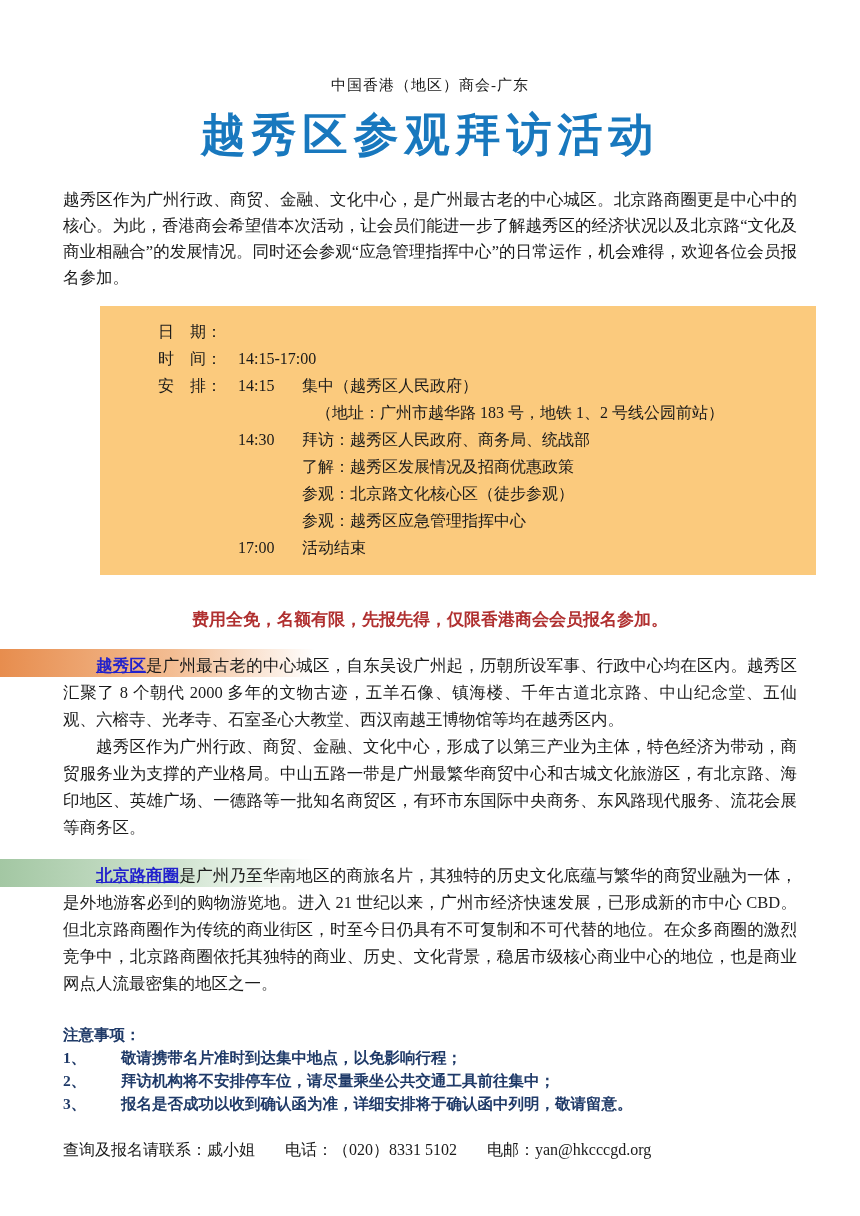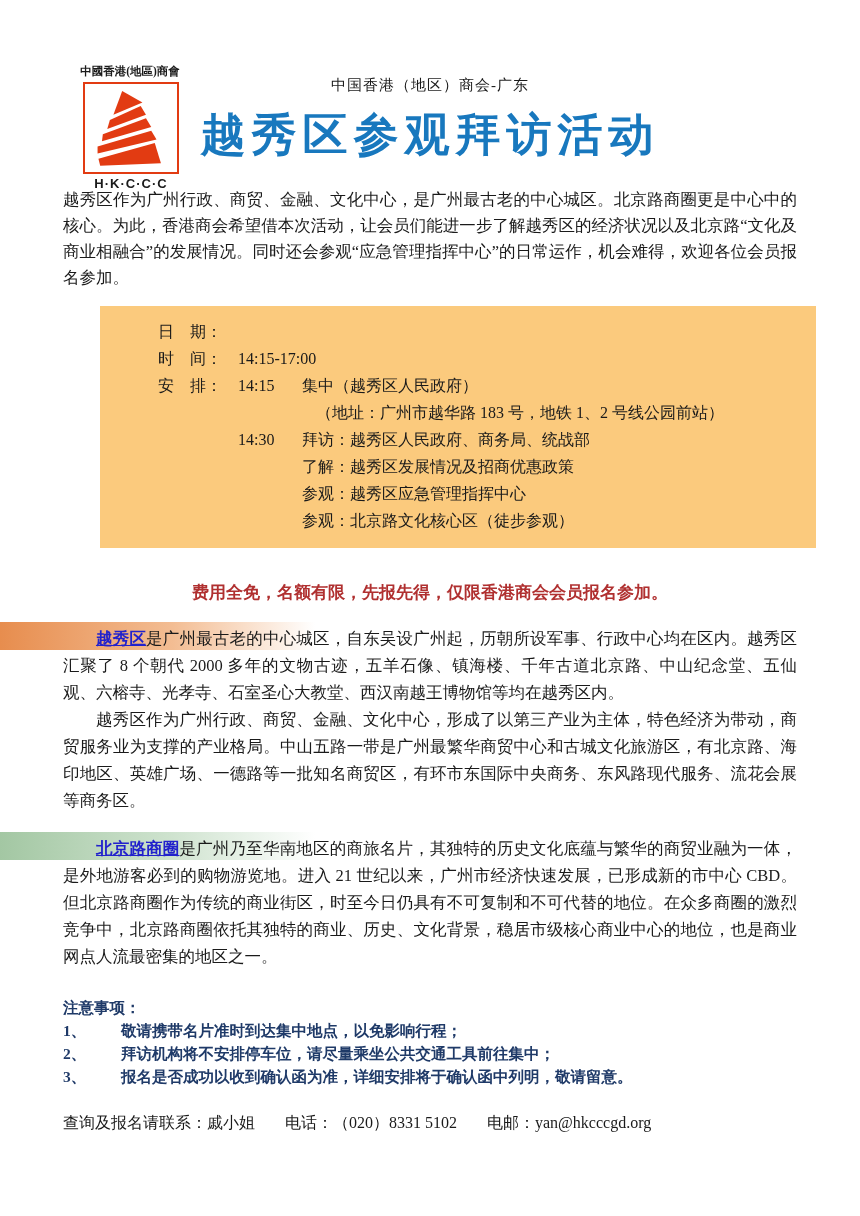--- a/index.html
+++ b/index.html
@@ -62,35 +62,20 @@
   
   .contact{margin-top:25px;font-size:16px;}
   .contact span{margin-right:30px;}
   .contact span:last-child{margin-right:8px;}
 </style>
 </head>
 <body>
 
 <div class="page">
 
-  <div class="logo-block">
-    <div class="logo-org">中國香港(地區)商會</div>
-    <div class="logo-box">
-      <svg viewBox="0 0 100 100" xmlns="http://www.w3.org/2000/svg" aria-hidden="true">
-        <g fill="#e23b12">
-          <polygon points="40,8 63,21 30,35"></polygon>
-          <polygon points="26,41 61,25 67,35 23,51"></polygon>
-          <polygon points="18,57 67,39 73,49 17,65"></polygon>
-          <polygon points="12,71 73,53 79,63 12,79"></polygon>
-          <polygon points="13,85 77,67 84,90 15,93"></polygon>
-        </g>
-      </svg>
-    </div>
-    <div class="logo-acronym">H·K·C·C·C</div>
-  </div>
 
   <div class="org-line">中国香港（地区）商会-广东</div>
   <h1 class="main-title">越秀区参观拜访活动</h1>
 
   <p class="intro">越秀区作为广州行政、商贸、金融、文化中心，是广州最古老的中心城区。北京路商圈更是中心中的核心。为此，香港商会希望借本次活动，让会员们能进一步了解越秀区的经济状况以及北京路“文化及商业相融合”的发展情况。同时还会参观“应急管理指挥中心”的日常运作，机会难得，欢迎各位会员报名参加。</p>
 
   <div class="schedule-box">
     <div class="srow">
       <span class="sl">日　期：</span>
     </div>
@@ -125,28 +110,35 @@
       <span class="sl"></span>
       <span class="scontent">
         <span class="st"></span>
         <span class="sx">了解：越秀区发展情况及招商优惠政策</span>
       </span>
     </div>
     <div class="srow">
       <span class="sl"></span>
       <span class="scontent">
         <span class="st"></span>
+        <span class="sx">参观：北京路文化核心区（徒步参观）</span>
+      </span>
+    </div>
+    <div class="srow">
+      <span class="sl"></span>
+      <span class="scontent">
+        <span class="st"></span>
         <span class="sx">参观：越秀区应急管理指挥中心</span>
       </span>
     </div>
     <div class="srow">
       <span class="sl"></span>
       <span class="scontent">
-        <span class="st"></span>
-        <span class="sx">参观：北京路文化核心区（徒步参观）</span>
+        <span class="st">17:00</span>
+        <span class="sx">活动结束</span>
       </span>
     </div>
   </div>
 
   <div class="fee-line">费用全免，名额有限，先报先得，仅限香港商会会员报名参加。</div>
 
   <div class="section">
     <div class="band band-orange"></div>
     <p class="para indent"><a class="doc-link">越秀区</a><span>是广州最古老的中心城区，自东吴设广州起，历朝所设军事、行政中心均在区内。越秀区汇聚了 8 个朝代 2000 多年的文物古迹，五羊石像、镇海楼、千年古道北京路、中山纪念堂、五仙观、六榕寺、光孝寺、石室圣心大教堂、西汉南越王博物馆等均在越秀区内。</span></p>
     <p class="para indent">越秀区作为广州行政、商贸、金融、文化中心，形成了以第三产业为主体，特色经济为带动，商贸服务业为支撑的产业格局。中山五路一带是广州最繁华商贸中心和古城文化旅游区，有北京路、海印地区、英雄广场、一德路等一批知名商贸区，有环市东国际中央商务、东风路现代服务、流花会展等商务区。</p>

